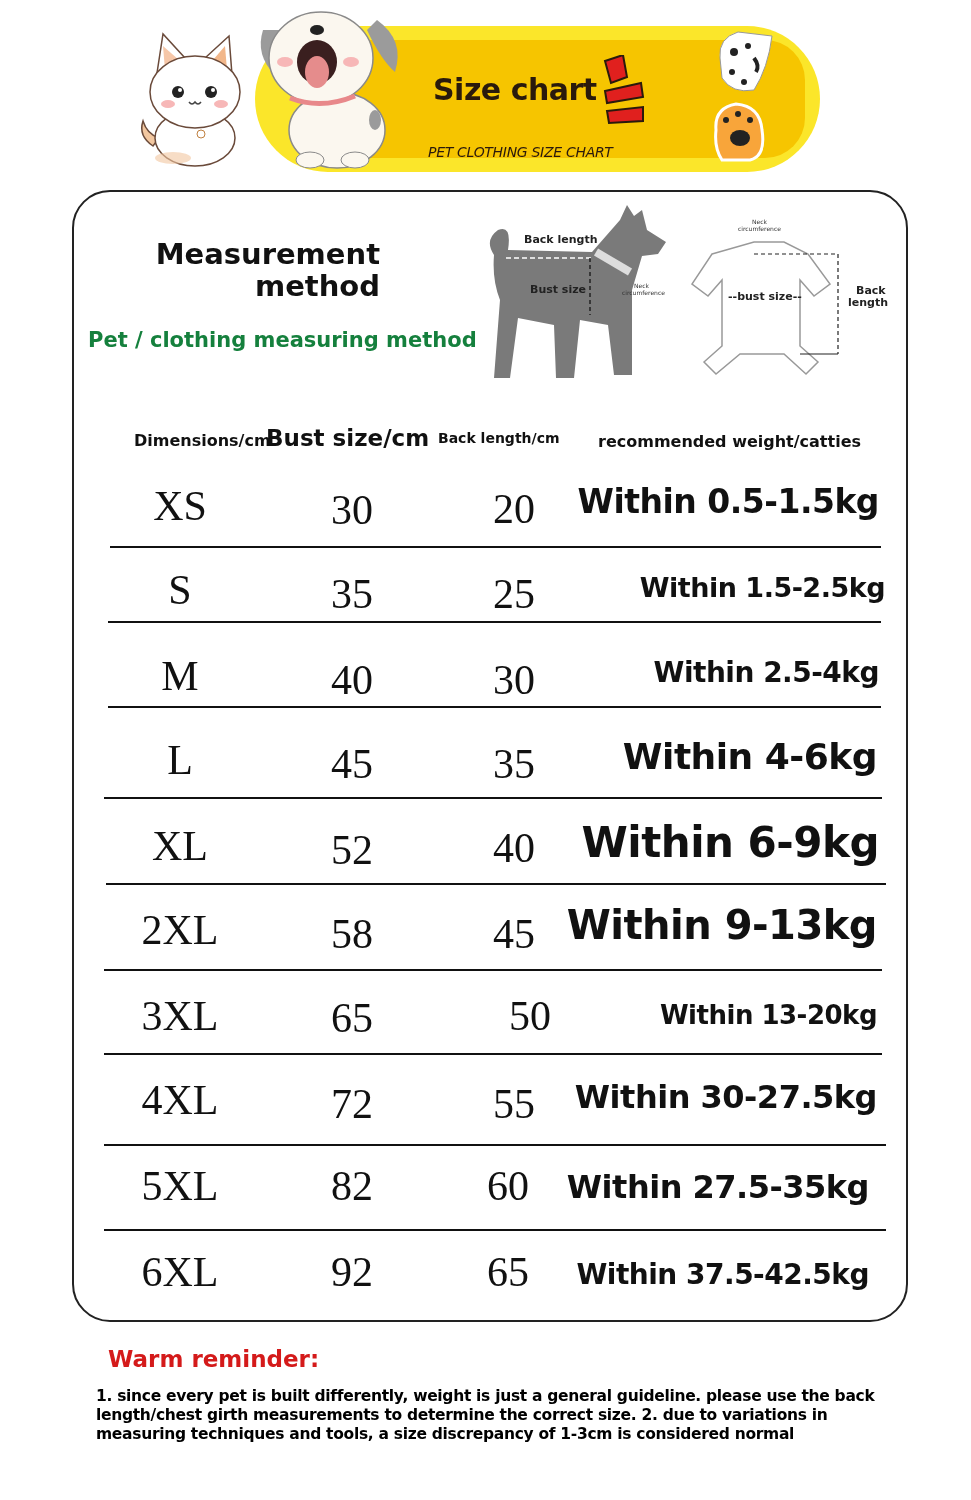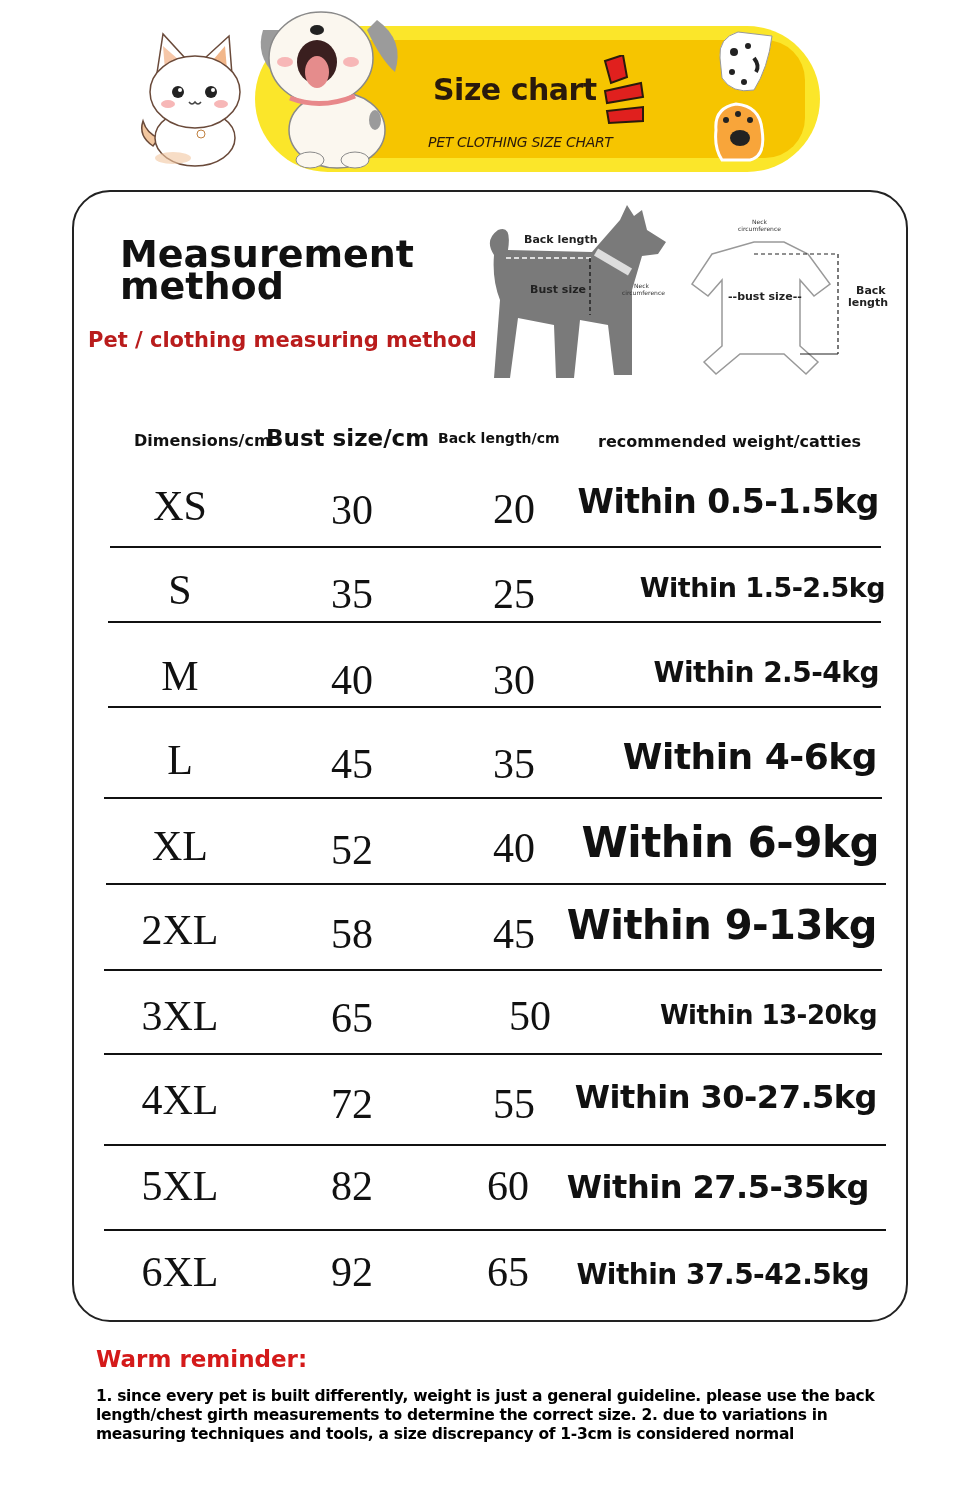--- a/index.html
+++ b/index.html
@@ -2,33 +2,33 @@
 <html><head>
 <meta charset="utf-8">
 <style>
   html, body { margin:0; padding:0; background:#ffffff; }
   body { width:971px; height:1500px; position:relative; overflow:hidden; font-family:"DejaVu Sans", sans-serif; color:#111; }
 
   
   .banner { position:absolute; left:255px; top:26px; width:565px; height:146px; border-radius:73px; background:#fbe62a; }
   .banner-inner { position:absolute; left:300px; top:40px; width:505px; height:118px; border-radius:59px 40px 40px 59px; background:#f6c500; }
   .banner-title { position:absolute; left:433px; top:72px; font-family:"DejaVu Sans", sans-serif; font-weight:bold; font-size:30px; color:#2a1a0c; letter-spacing:-0.5px; }
-  .banner-sub { position:absolute; left:428px; top:134px; font-family:"DejaVu Sans", sans-serif; font-style:italic; font-size:14px; color:#2a1a0c; letter-spacing:-0.3px; }
+  .banner-sub { position:absolute; left:428px; top:144px; font-family:"DejaVu Sans", sans-serif; font-style:italic; font-size:14px; color:#2a1a0c; letter-spacing:-0.3px; }
   .red-marks { position:absolute; left:597px; top:55px; width:52px; height:70px; }
 
   .cat { position:absolute; left:133px; top:26px; width:125px; height:142px; }
   .dog { position:absolute; left:255px; top:0px; width:150px; height:170px; }
   .paw1 { position:absolute; left:712px; top:28px; width:64px; height:72px; }
   .paw2 { position:absolute; left:710px; top:100px; width:58px; height:62px; }
 
   
   .card { position:absolute; left:72px; top:190px; width:836px; height:1132px; border:2px solid #222; border-radius:38px; box-sizing:border-box; background:#fff; }
 
-  .mm-title { position:absolute; left:120px; top:238px; font-weight:bold; font-size:38px; line-height:32px; color:#111; width:260px; }
-  .mm-sub { position:absolute; left:88px; top:328px; font-weight:bold; font-size:21px; color:#b91c1c; }
+  .mm-title { position:absolute; left:120px; top:238px; font-weight:bold; font-size:29px; line-height:32px; color:#111; width:260px;text-align:right; }
+  .mm-sub { position:absolute; left:88px; top:328px; font-weight:bold; font-size:21px; color:#15803d; }
 
   .dog-diagram { position:absolute; left:482px; top:200px; width:190px; height:185px; }
   .shirt-diagram { position:absolute; left:680px; top:214px; width:215px; height:170px; }
 
   
   .hdr { position:absolute; top:426px; font-weight:bold; color:#111; white-space:nowrap; }
   .hdr.c0 { left:128px; font-size:16px; top:431px;margin-left:6px; }
   .hdr.c1 { left:266px; font-size:23px; top:425px; }
   .hdr.c2 { left:438px; font-size:14px; top:430px; }
   .hdr.c3 { left:598px; font-size:16px; top:432px; }
@@ -36,21 +36,21 @@
   
   .row { position:absolute; left:0; width:971px; }
   .cell { position:absolute; font-family:"Liberation Serif", serif; font-size:42px; color:#111; }
   .cell.size { left:180px; transform:translateX(-50%); }
   .cell.bust { left:352px; transform:translateX(-50%); }
   .cell.back { left:514px; transform:translateX(-50%); }
   .cell.weight { right:92px; font-family:"DejaVu Sans", sans-serif; font-weight:bold; color:#111; white-space:nowrap; letter-spacing:-0.5px; }
   .rule { position:absolute; height:2px; background:#111; }
 
   
-  .rem-title { position:absolute; left:96px; top:1346px; font-weight:bold; font-size:23px; color:#d41a1a; }
+  .rem-title { position:absolute; left:108px; top:1346px; font-weight:bold; font-size:23px; color:#d41a1a; }
   .rem-body { position:absolute; left:96px; top:1387px; width:800px; font-size:15.5px; line-height:19px; color:#000000; font-weight:bold; letter-spacing:-0.3px; }
 </style>
 </head>
 <body>
 
 <div class="banner"></div>
 <div class="banner-inner"></div>
 
 <svg class="cat" viewBox="0 0 125 142">
   <path d="M20 120 Q5 110 10 95 Q14 108 26 112 Z" fill="#f2c7a0" stroke="#6a4a3a" stroke-width="1.5"></path>

